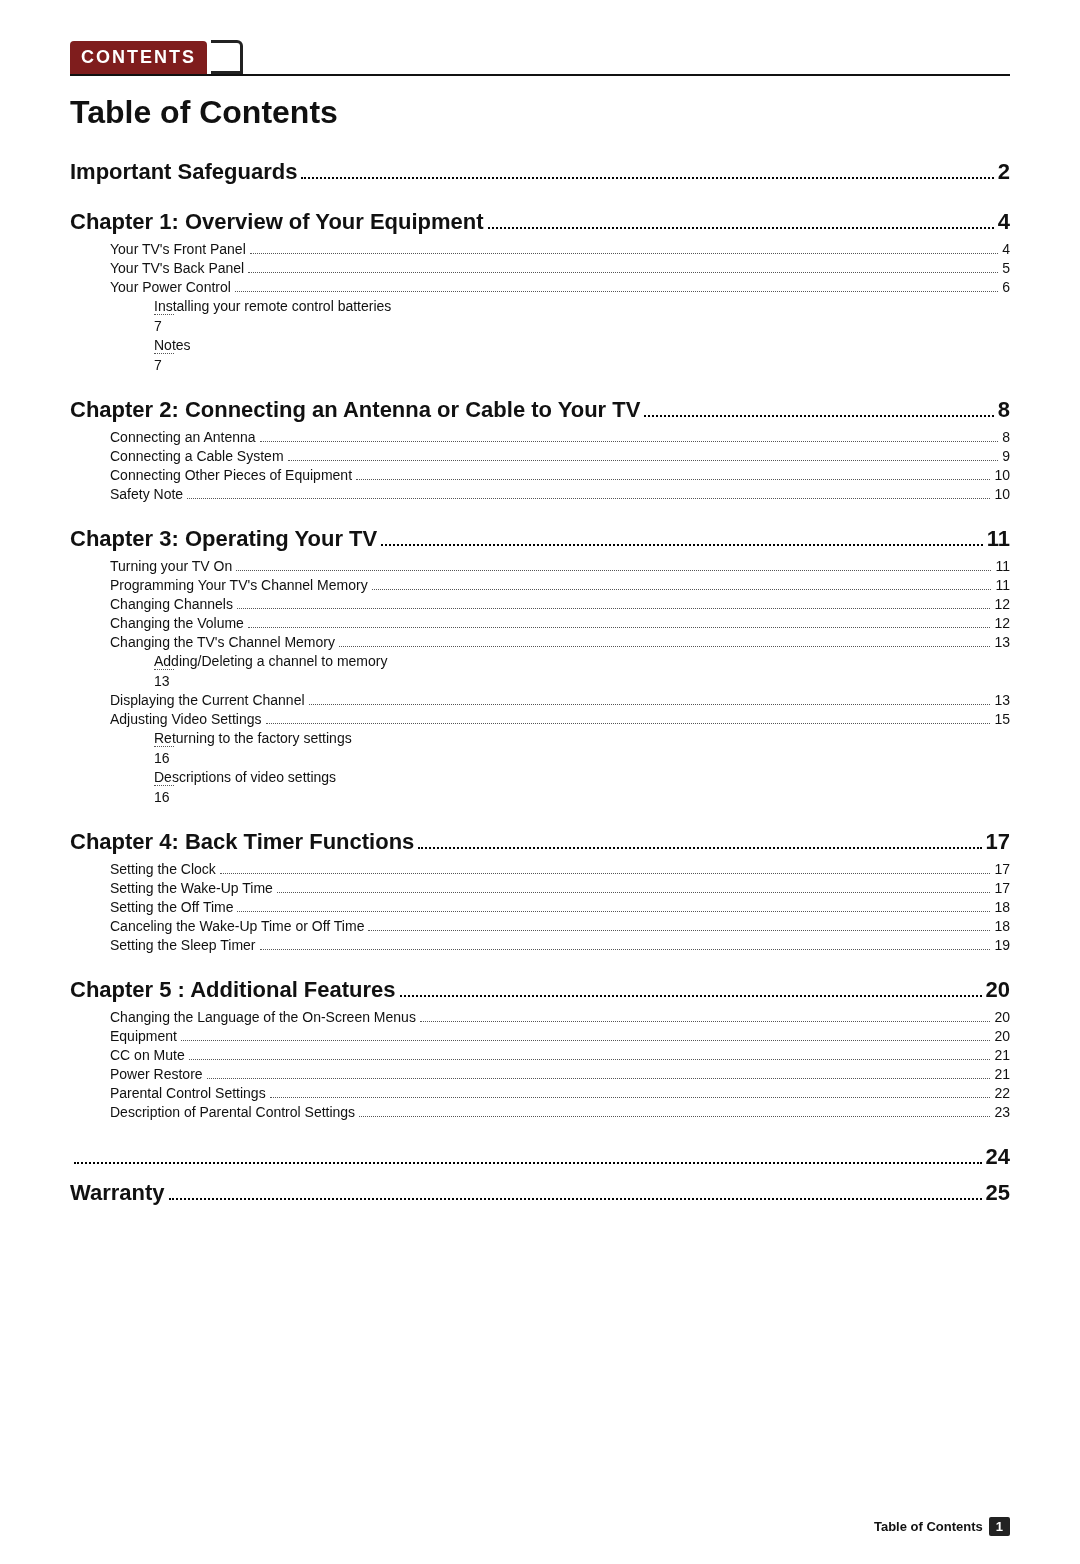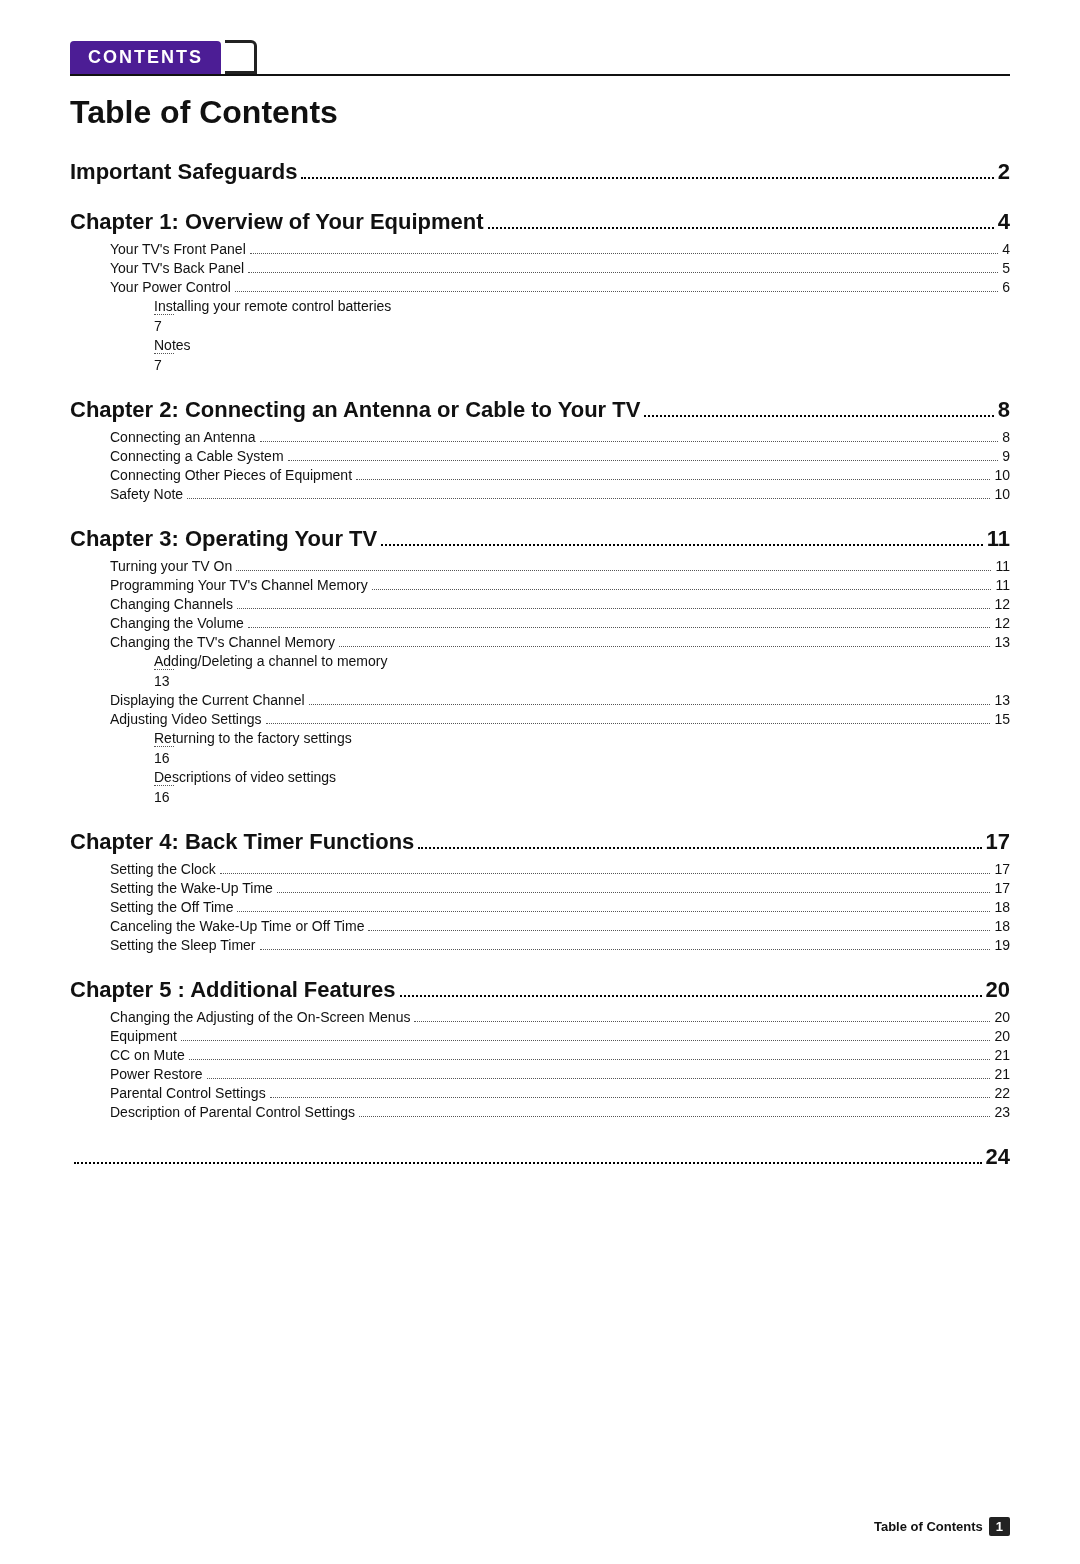--- a/index.html
+++ b/index.html
@@ -10,26 +10,26 @@
       min-height: 1564px;
       padding: 40px 70px 60px 70px;
       color: #111;
       position: relative;
     }
 
     
     .contents-tab {
       display: inline-flex;
       align-items: center;
-      background: #4c1d95;
+      background: #7f1d1d;
       color: #fff;
       font-size: 18px;
       font-weight: bold;
       letter-spacing: 2px;
-      padding: 6px 18px;
+      padding: 6px 11px;
       border-radius: 4px 4px 0 0;
       margin-bottom: 0;
       position: relative;
     }
     .contents-tab-wrapper {
       display: flex;
       align-items: flex-end;
       margin-bottom: 0;
     }
     .contents-tab-shape {
@@ -321,21 +321,21 @@
       <span>Setting the Sleep Timer</span>
       <span class="dots"></span>
       <span class="page-num">19</span>
     </div>
     <div class="chapter-heading">
       <span>Chapter 5 : Additional Features</span>
       <span class="dots"></span>
       <span class="page-num">20</span>
     </div>
     <div class="sub-entry">
-      <span>Changing the Adjusting of the On-Screen Menus</span>
+      <span>Changing the Language of the On-Screen Menus</span>
       <span class="dots"></span>
       <span class="page-num">20</span>
     </div>
     <div class="sub-entry">
       <span>Equipment</span>
       <span class="dots"></span>
       <span class="page-num">20</span>
     </div>
     <div class="sub-entry">
       <span>CC on Mute</span>
@@ -353,19 +353,24 @@
       <span class="page-num">22</span>
     </div>
     <div class="sub-entry">
       <span>Description of Parental Control Settings</span>
       <span class="dots"></span>
       <span class="page-num">23</span>
     </div>
     <div class="chapter-heading">
       <span class="dots"></span>
       <span class="page-num">24</span>
+    </div>
+    <div class="top-entry">
+      <span>Warranty</span>
+      <span class="dots"></span>
+      <span class="page-num">25</span>
     </div>
   </div>
 
 <div class="footer">
   <span class="footer-label">Table of Contents</span>
   <span class="footer-badge">1</span>
 </div>
 
 </body></html>

